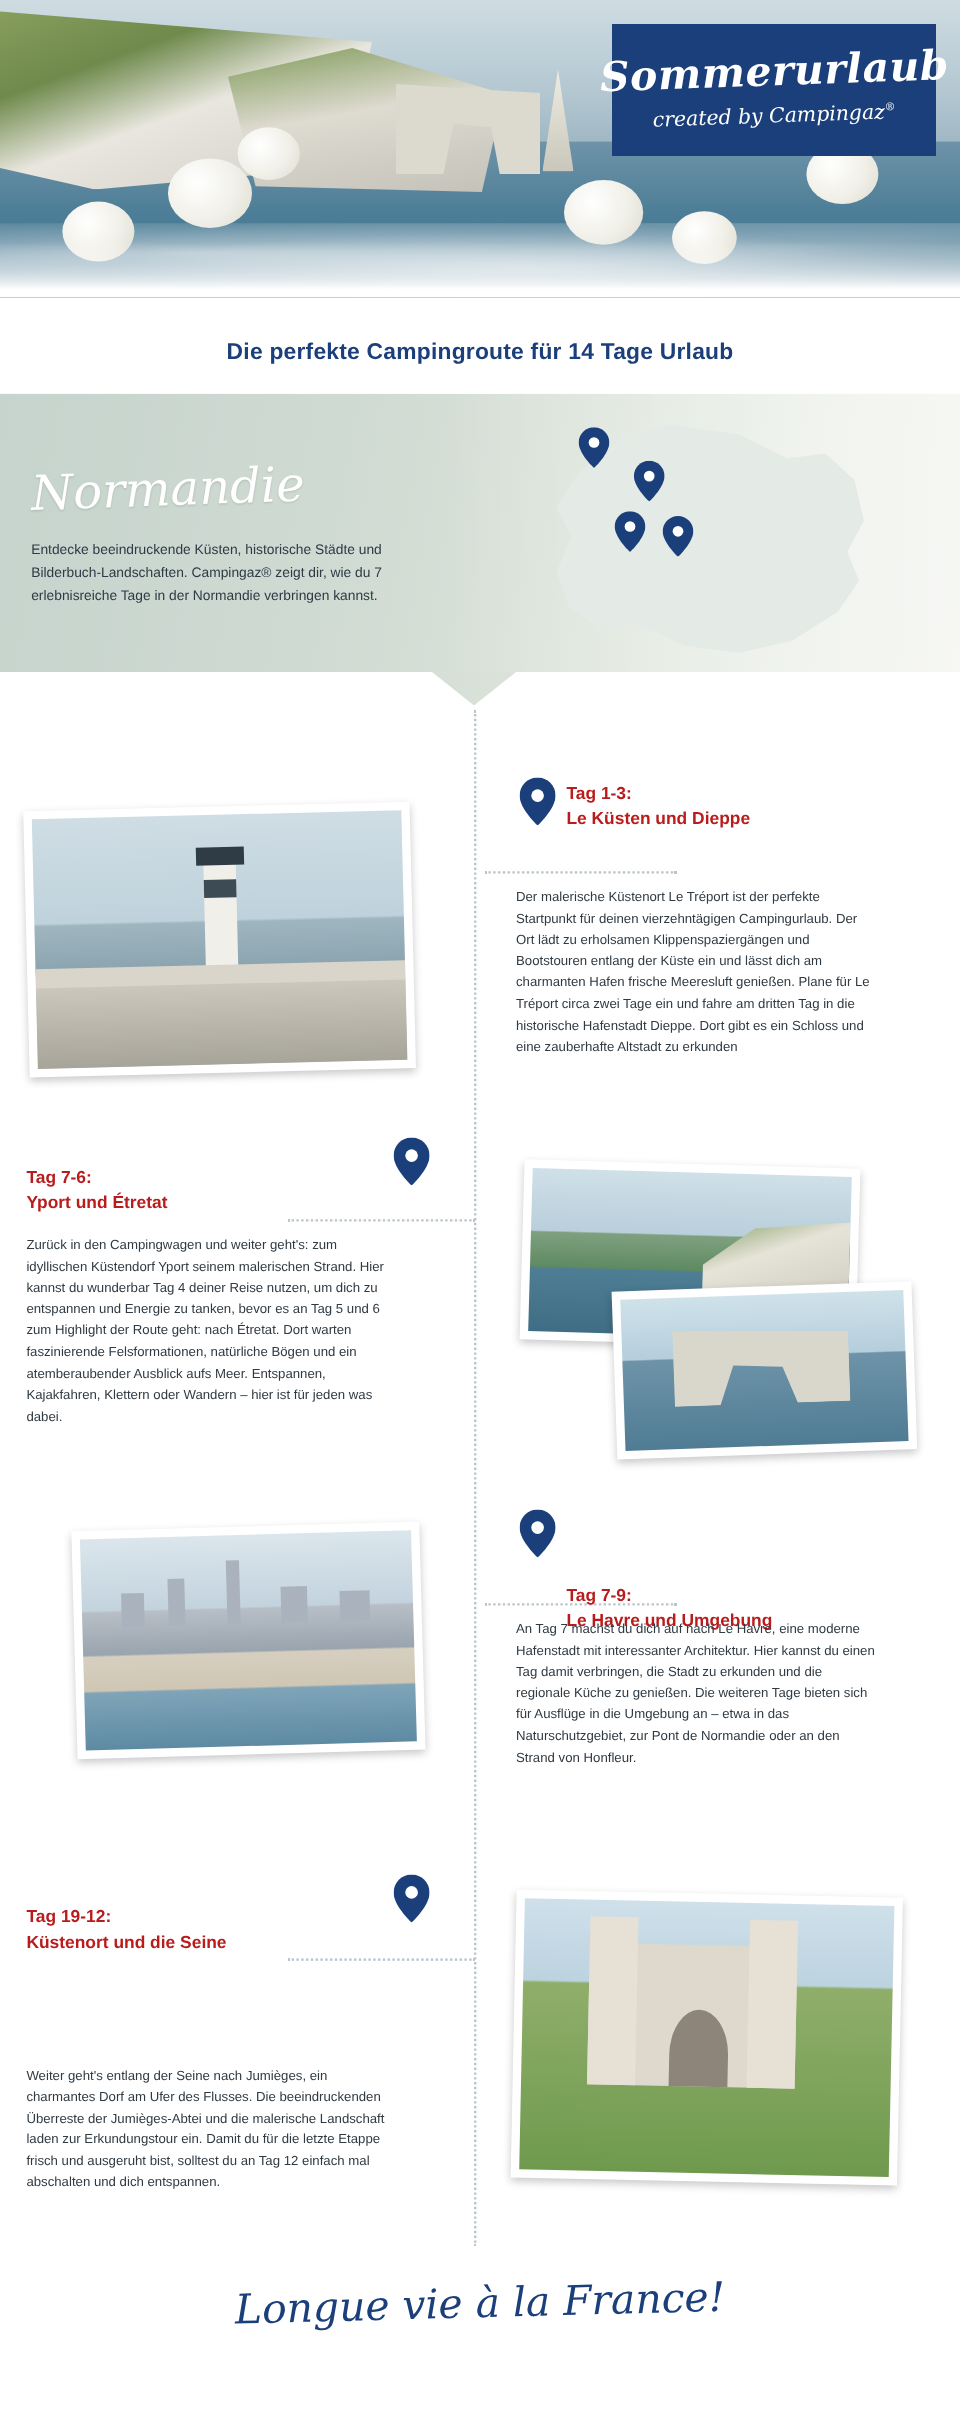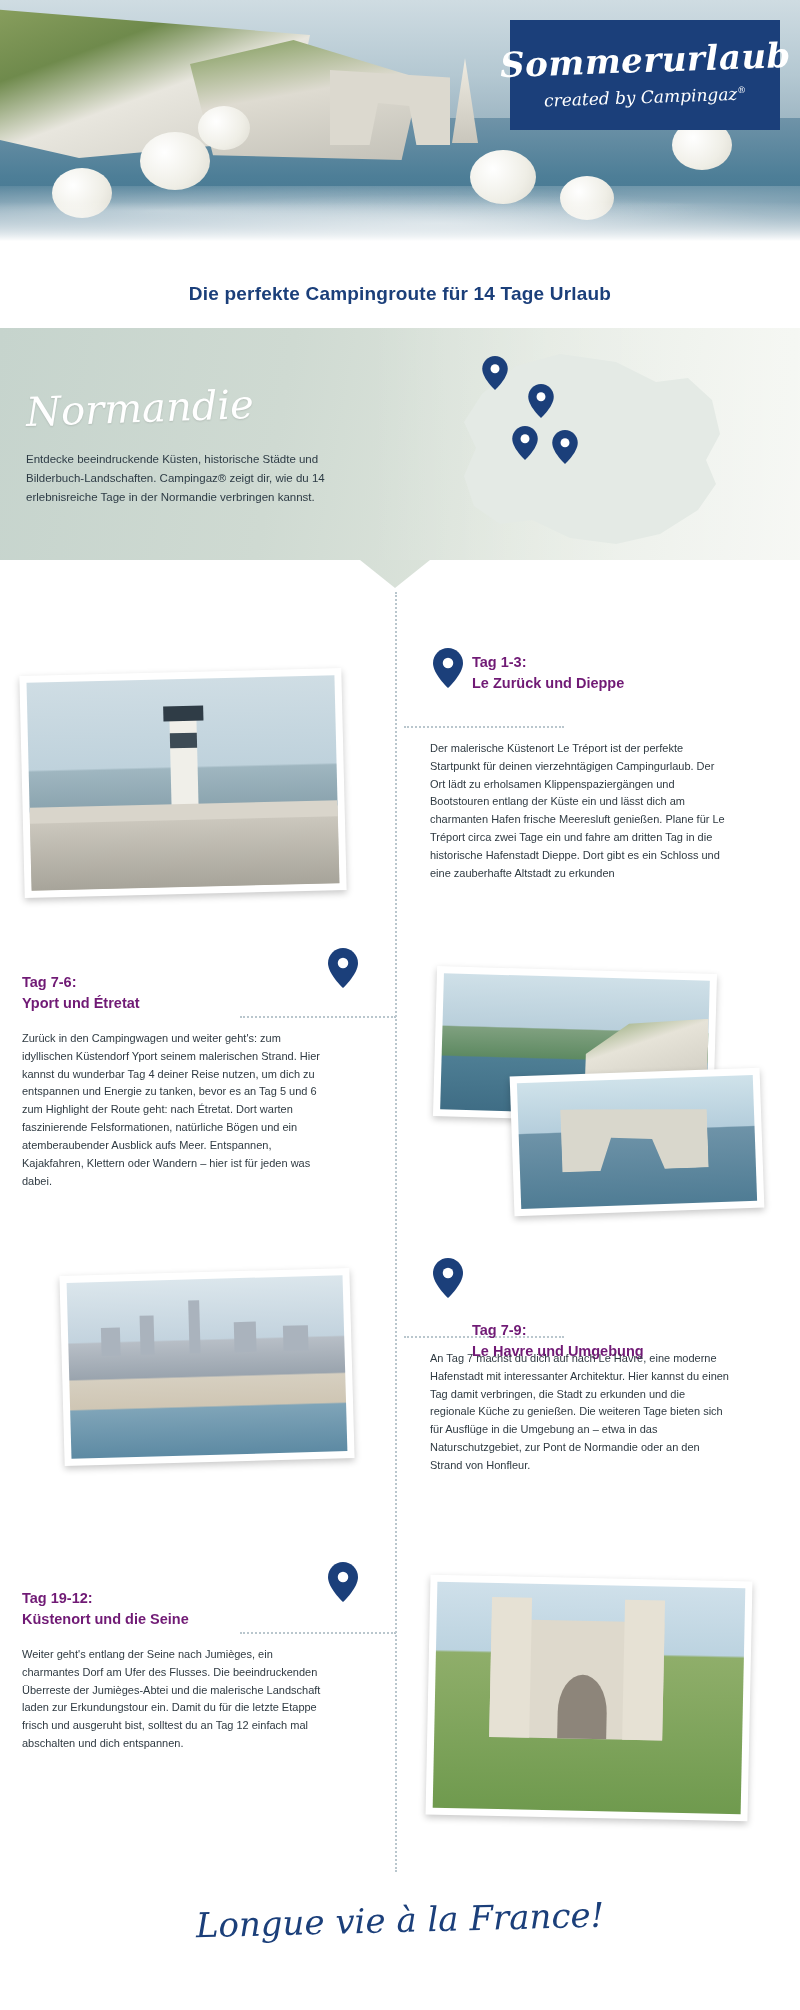--- a/index.html
+++ b/index.html
@@ -157,21 +157,21 @@
     border-top: 2px dotted #b9c6cd;
   }
 
   .day-pin {
     position: absolute; width: 30px; height: 40px;
   }
   .day-pin svg { width: 100%; height: 100%; display: block; }
 
   .day-title {
     position: absolute;
-    color: #701a75; font-weight: bold; font-size: 14.5px; line-height: 1.45;
+    color: #b91c1c; font-weight: bold; font-size: 14.5px; line-height: 1.45;
   }
   .day-body {
     position: absolute;
     font-size: 11px; line-height: 1.62; color: #2f3a42;
   }
 
   
   .photo {
     position: absolute;
     background: #ffffff;
@@ -239,21 +239,21 @@
   <div class="logo-title">Sommerurlaub</div>
   <div class="logo-sub">
     <span>created by Campingaz</span><sup>®</sup>
   </div>
 </div>
 
 <div class="headline">Die perfekte Campingroute für 14 Tage Urlaub</div>
 
 <div class="intro-band"></div>
 <div class="normandie-title">Normandie</div>
-<div class="intro-text">Entdecke beeindruckende Küsten, historische Städte und Bilderbuch-Landschaften. Campingaz® zeigt dir, wie du 14 erlebnisreiche Tage in der Normandie verbringen kannst.</div>
+<div class="intro-text">Entdecke beeindruckende Küsten, historische Städte und Bilderbuch-Landschaften. Campingaz® zeigt dir, wie du 7 erlebnisreiche Tage in der Normandie verbringen kannst.</div>
 
 <div class="map-wrap">
   <svg class="map-shape" viewBox="0 0 340 230">
     <path d="M96 18 L140 6 L196 14 L236 34 L268 30 L292 52 L300 86 L286 112 L296 136 L278 162 L240 186 L196 196 L150 190 L112 172 L80 176 L54 158 L44 128 L56 100 L44 74 L62 46 Z" fill="#e4eae5"></path>
   </svg>
   <div class="pin" style="left:62px;top:8px;">
     <svg viewBox="0 0 24 32">
         <path d="M12 0C5.4 0 0 5.4 0 12c0 9 12 20 12 20s12-11 12-20C24 5.4 18.6 0 12 0z" fill="#1b3f7a"></path>
         <circle cx="12" cy="12" r="4.2" fill="#ffffff"></circle>
       </svg>
@@ -294,21 +294,21 @@
   </div>
 </div>
 <div class="day-pin" style="top:648px;left:433px;">
   <svg viewBox="0 0 24 32">
       <path d="M12 0C5.4 0 0 5.4 0 12c0 9 12 20 12 20s12-11 12-20C24 5.4 18.6 0 12 0z" fill="#1b3f7a"></path>
       <circle cx="12" cy="12" r="4.2" fill="#ffffff"></circle>
     </svg>
 </div>
 <div class="day-title" style="top:652px;left:472px;width:290px;">
   <span>Tag 1-3:</span><br>
-  <span>Le Zurück und Dieppe</span>
+  <span>Le Küsten und Dieppe</span>
 </div>
 <div class="day-body" style="top:740px;left:430px;width:300px;">Der malerische Küstenort Le Tréport ist der perfekte Startpunkt für deinen vierzehntägigen Campingurlaub. Der Ort lädt zu erholsamen Klippenspaziergängen und Bootstouren entlang der Küste ein und lässt dich am charmanten Hafen frische Meeresluft genießen. Plane für Le Tréport circa zwei Tage ein und fahre am dritten Tag in die historische Hafenstadt Dieppe. Dort gibt es ein Schloss und eine zauberhafte Altstadt zu erkunden</div>
 
 <div class="day-pin" style="top:948px;left:328px;">
   <svg viewBox="0 0 24 32">
       <path d="M12 0C5.4 0 0 5.4 0 12c0 9 12 20 12 20s12-11 12-20C24 5.4 18.6 0 12 0z" fill="#1b3f7a"></path>
       <circle cx="12" cy="12" r="4.2" fill="#ffffff"></circle>
     </svg>
 </div>
 <div class="day-title" style="top:972px;left:22px;width:290px;">
@@ -352,21 +352,21 @@
 <div class="day-pin" style="top:1562px;left:328px;">
   <svg viewBox="0 0 24 32">
       <path d="M12 0C5.4 0 0 5.4 0 12c0 9 12 20 12 20s12-11 12-20C24 5.4 18.6 0 12 0z" fill="#1b3f7a"></path>
       <circle cx="12" cy="12" r="4.2" fill="#ffffff"></circle>
     </svg>
 </div>
 <div class="day-title" style="top:1588px;left:22px;width:290px;">
   <span>Tag 19-12:</span><br>
   <span>Küstenort und die Seine</span>
 </div>
-<div class="day-body" style="top:1646px;left:22px;width:300px;">Weiter geht's entlang der Seine nach Jumièges, ein charmantes Dorf am Ufer des Flusses. Die beeindruckenden Überreste der Jumièges-Abtei und die malerische Landschaft laden zur Erkundungstour ein. Damit du für die letzte Etappe frisch und ausgeruht bist, solltest du an Tag 12 einfach mal abschalten und dich entspannen.</div>
+<div class="day-body" style="top:1722px;left:22px;width:300px;">Weiter geht's entlang der Seine nach Jumièges, ein charmantes Dorf am Ufer des Flusses. Die beeindruckenden Überreste der Jumièges-Abtei und die malerische Landschaft laden zur Erkundungstour ein. Damit du für die letzte Etappe frisch und ausgeruht bist, solltest du an Tag 12 einfach mal abschalten und dich entspannen.</div>
 
 <div class="photo ph-jum" style="top:1578px;left:428px;width:322px;height:240px;transform:rotate(1.2deg);">
   <div class="inner">
     <div class="jm-wall"></div>
     <div class="jm-tower" style="left:18%;"></div>
     <div class="jm-tower" style="left:61%;"></div>
     <div class="jm-arch"></div>
   </div>
 </div>
 

